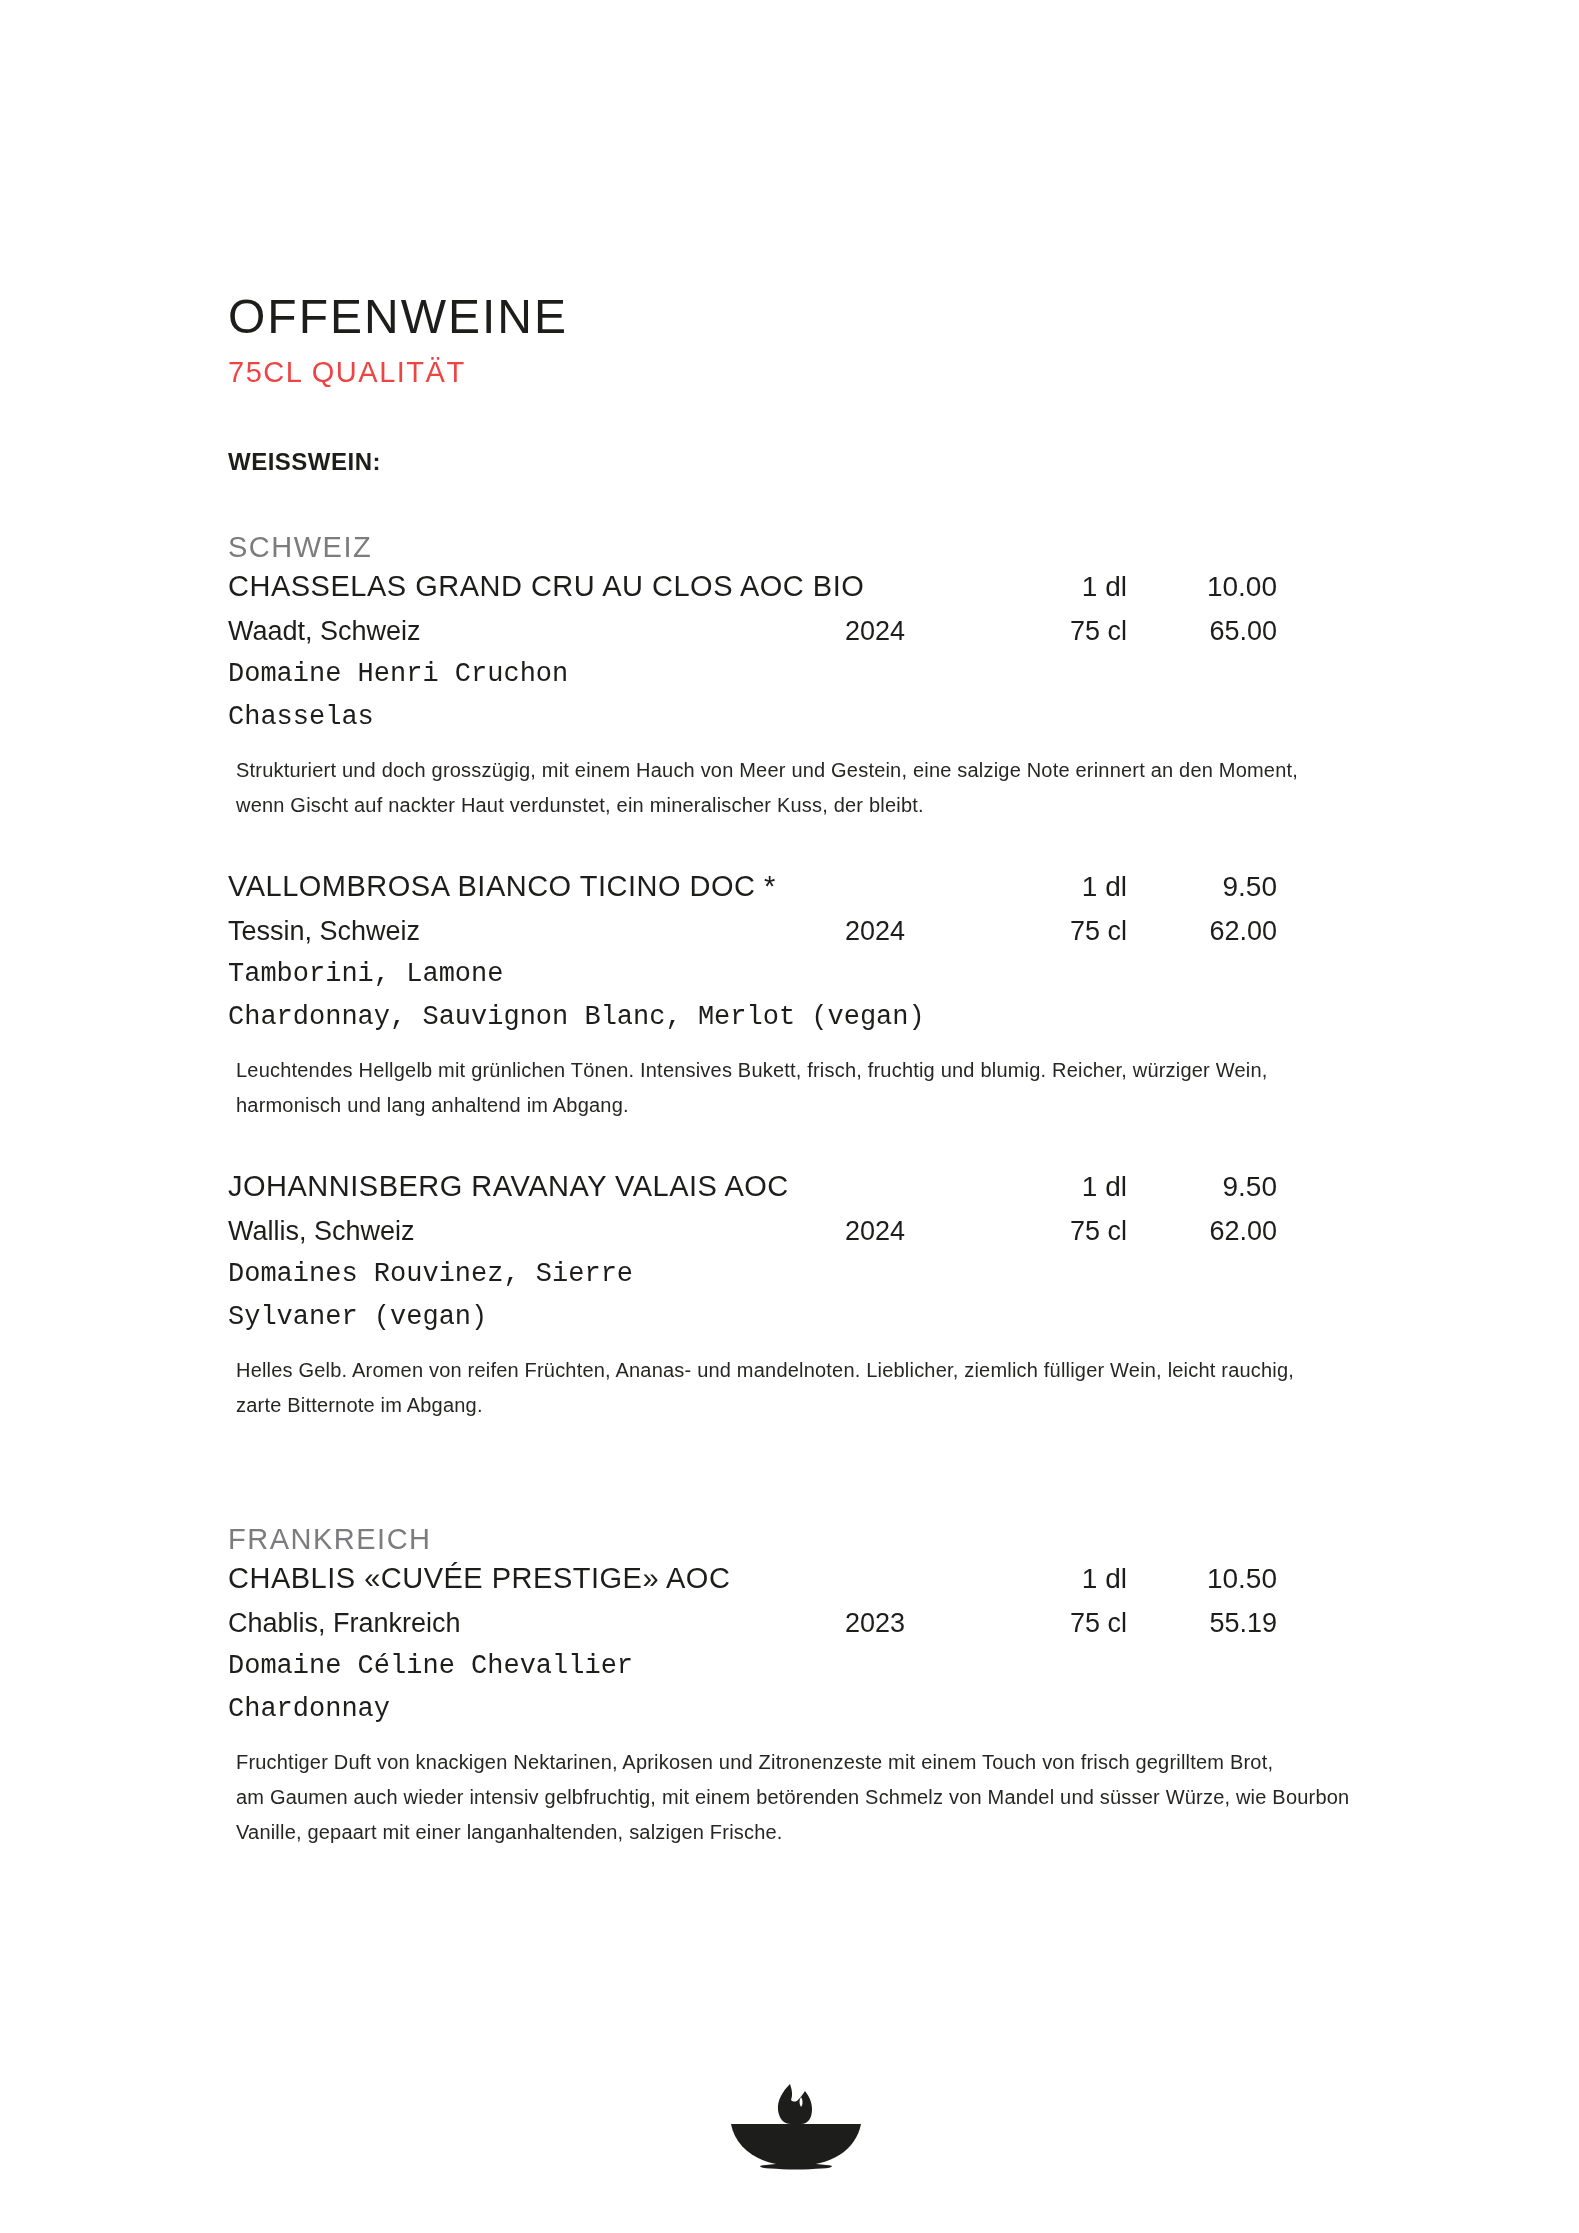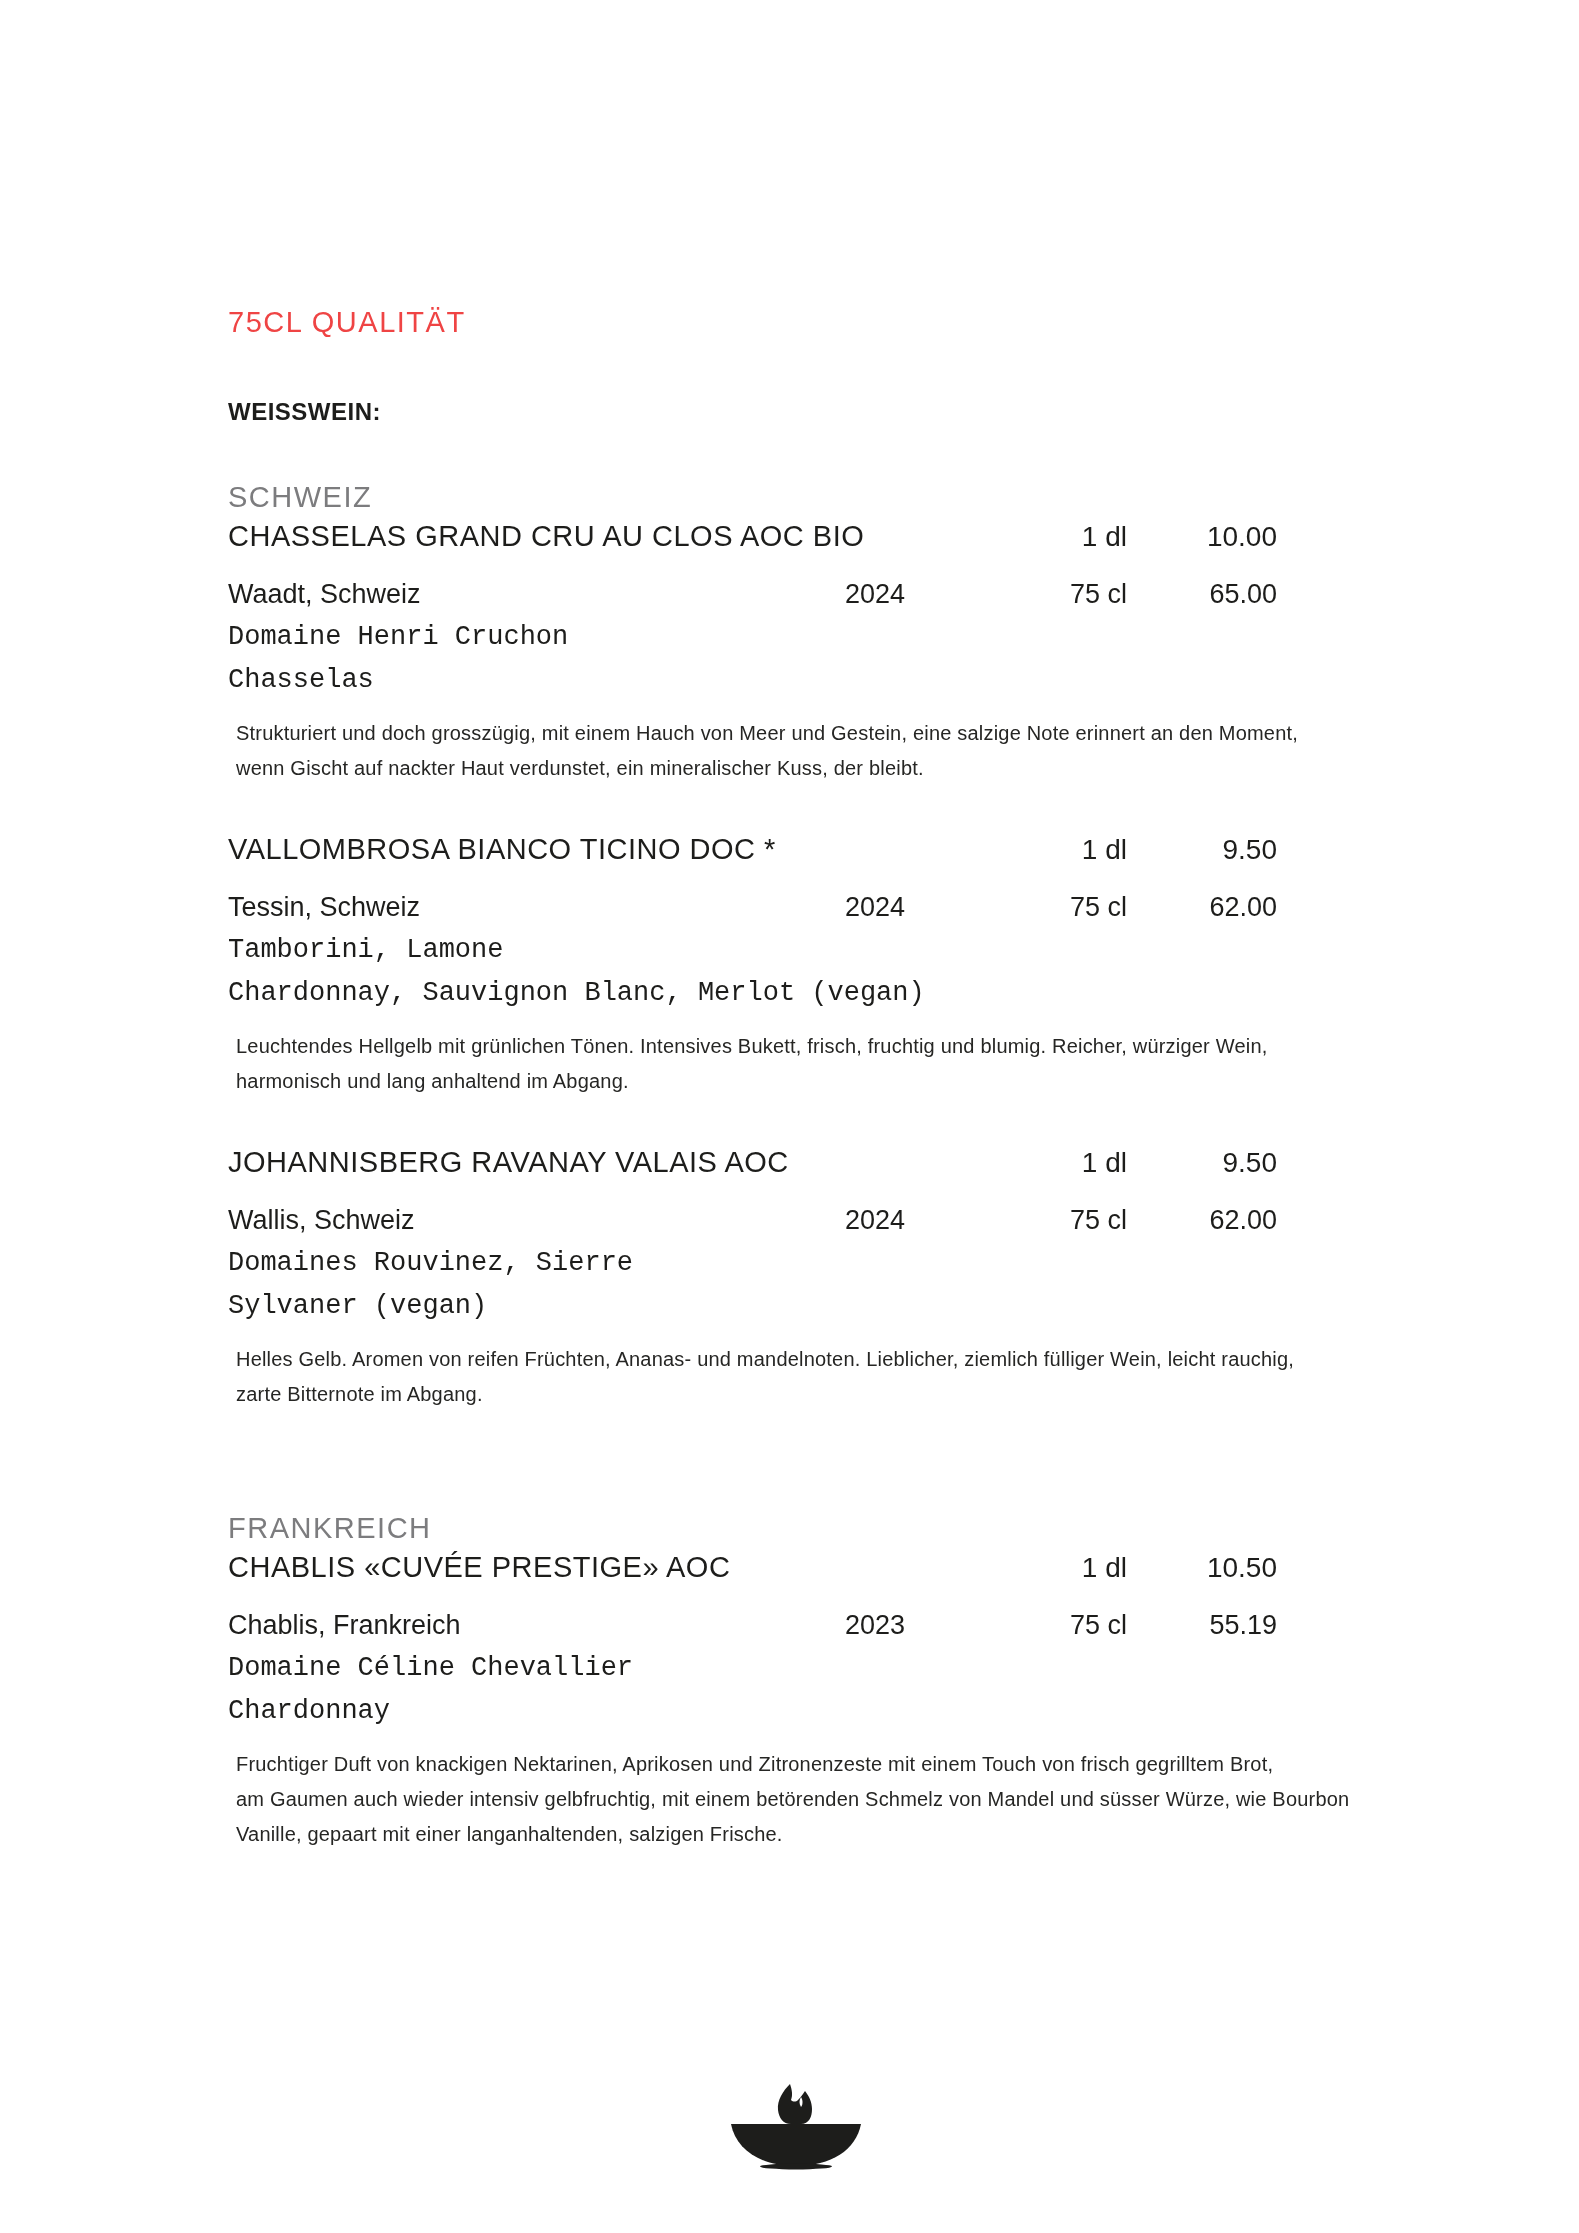--- a/index.html
+++ b/index.html
@@ -50,21 +50,21 @@
   .wine { margin-top: 4px; }
   .wine + .wine { margin-top: 46px; }
   .row {
     display: grid;
     grid-template-columns: 1fr 120px 222px 150px;
     align-items: baseline;
   }
   .r1 { font-size: 29px; line-height: 34px; }
   .r1 .name { grid-column: 1 / 3; letter-spacing: 0.5px; }
   .r1 .size, .r1 .price { font-size: 28px; }
-  .r2 { margin-top: 24px; font-size: 27px; line-height: 32px; }
+  .r2 { margin-top: 11px; font-size: 27px; line-height: 32px; }
   .col-right { text-align: right; }
   .producer, .grapes {
     font-size: 27px;
     line-height: 32px;
     margin-top: 11px;
     font-family: Liberation Mono, monospace;
   }
   .desc {
     font-size: 20px;
     line-height: 35px;
@@ -81,20 +81,21 @@
     height: 88px;
   }
   .logo svg { display: block; }
 </style>
 </head>
 <body>
 
 <div class="page">
 
   <header>
+    <h1 class="title">OFFENWEINE</h1>
     <div class="subtitle">75CL QUALITÄT</div>
     <div class="category">WEISSWEIN:</div>
   </header>
 
   <section class="section">
     <h2 class="region">SCHWEIZ</h2>
 
     <article class="wine">
       <div class="row r1">
         <div class="name">CHASSELAS GRAND CRU AU CLOS AOC BIO</div>

